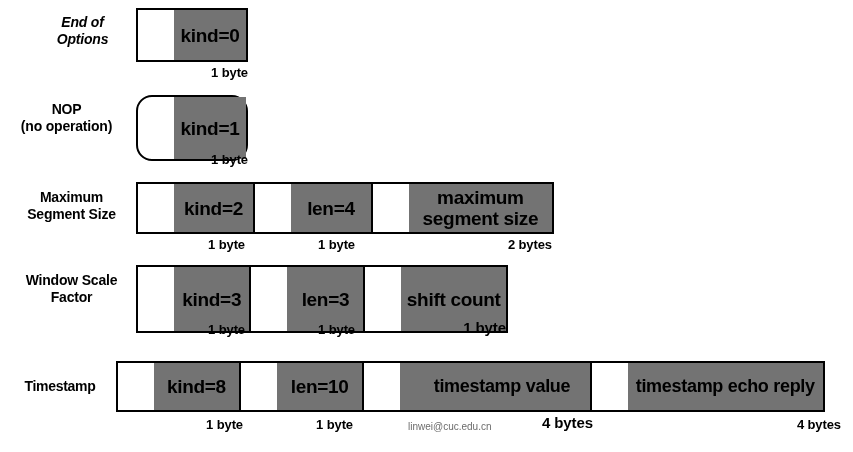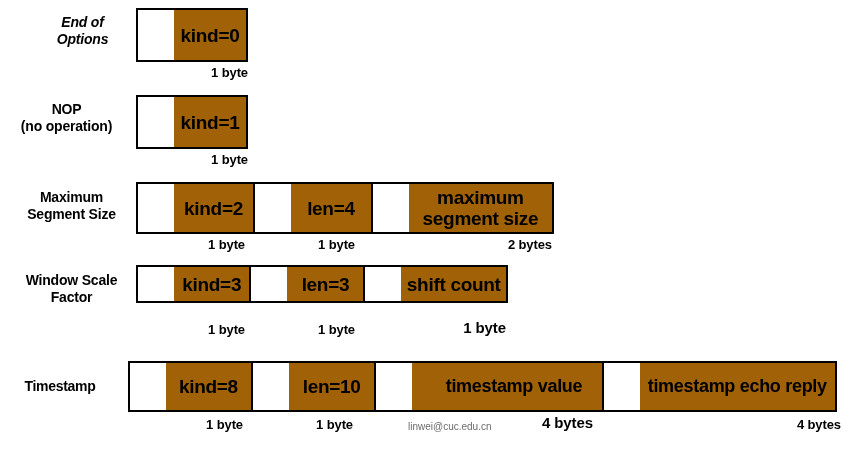--- a/index.html
+++ b/index.html
@@ -55,21 +55,21 @@
     box-sizing: border-box;
     display: flex;
     align-items: center;
     justify-content: center;
     text-align: center;
     font-weight: bold;
     font-size: 19px;
     line-height: 21px;
     letter-spacing: -0.3px;
     border-right: 2px solid #000;
-    background: #a16207;
+    background: #737373;
     padding: 0 2px;
     white-space: pre-line;
     margin-left: 36px;
   }
   .field:last-child {
     border-right: none;
   }
   .field.sm {
     font-size: 18px;
   }
@@ -109,21 +109,21 @@
 
   <div class="opt-box" style="left:136px; top:8px; width:112px; height:54px;">
     <div class="field" style="width:108px;">kind=0</div>
   </div>
 
   <div class="byte-caption" style="left:136px; top:65px; width:112px;">1 byte</div>
 
   <div class="row-label" style="left:0px; top:101px; width:133px;">NOP
 (no operation)</div>
 
-  <div class="opt-box" style="left:136px; top:95px; width:112px; height:54px;">
+  <div class="opt-box" style="left:136px; top:95px; width:112px; height:66px;border-radius:16px;">
     <div class="field" style="width:108px;">kind=1</div>
   </div>
 
   <div class="byte-caption" style="left:136px; top:152px; width:112px;">1 byte</div>
 
   <div class="row-label" style="left:10px; top:189px; width:123px;">Maximum
 Segment Size</div>
 
   <div class="opt-box" style="left:136px; top:182px; width:418px; height:52px;">
     <div class="field" style="width:109px;">kind=2</div>
@@ -132,33 +132,33 @@
 segment size</div>
   </div>
 
   <div class="byte-caption" style="left:136px; top:237px; width:109px;">1 byte</div>
   <div class="byte-caption" style="left:245px; top:237px; width:110px;">1 byte</div>
   <div class="byte-caption" style="left:355px; top:237px; width:197px;">2 bytes</div>
 
   <div class="row-label" style="left:10px; top:272px; width:123px;">Window Scale
 Factor</div>
 
-  <div class="opt-box" style="left:136px; top:265px; width:372px; height:38px;">
+  <div class="opt-box" style="left:136px; top:265px; width:372px; height:68px;">
     <div class="field" style="width:109px;">kind=3</div>
     <div class="field" style="width:110px;">len=3</div>
     <div class="field" style="width:149px;">shift count</div>
   </div>
 
   <div class="byte-caption" style="left:136px; top:322px; width:109px;">1 byte</div>
   <div class="byte-caption" style="left:245px; top:322px; width:110px;">1 byte</div>
   <div class="byte-caption big" style="left:355px; top:320px; width:151px;">1 byte</div>
 
   <div class="row-label thin" style="left:0; top:378px; width:120px;">Timestamp</div>
 
-  <div class="opt-box" style="left:128px; top:361px; width:709px; height:51px;">
+  <div class="opt-box" style="left:116px; top:361px; width:709px; height:51px;">
     <div class="field" style="width:109px;">kind=8</div>
     <div class="field" style="width:110px;">len=10</div>
     <div class="field sm" style="width:238px;padding-left:16px;">timestamp value</div>
     <div class="field sm" style="width:248px;">timestamp echo reply</div>
   </div>
 
   <div class="byte-caption" style="left:132px; top:417px; width:111px;">1 byte</div>
   <div class="byte-caption" style="left:243px; top:417px; width:110px;">1 byte</div>
   <div class="byte-caption big" style="left:353px; top:415px; width:240px;">4 bytes</div>
   <div class="byte-caption" style="left:593px; top:417px; width:248px;">4 bytes</div>

